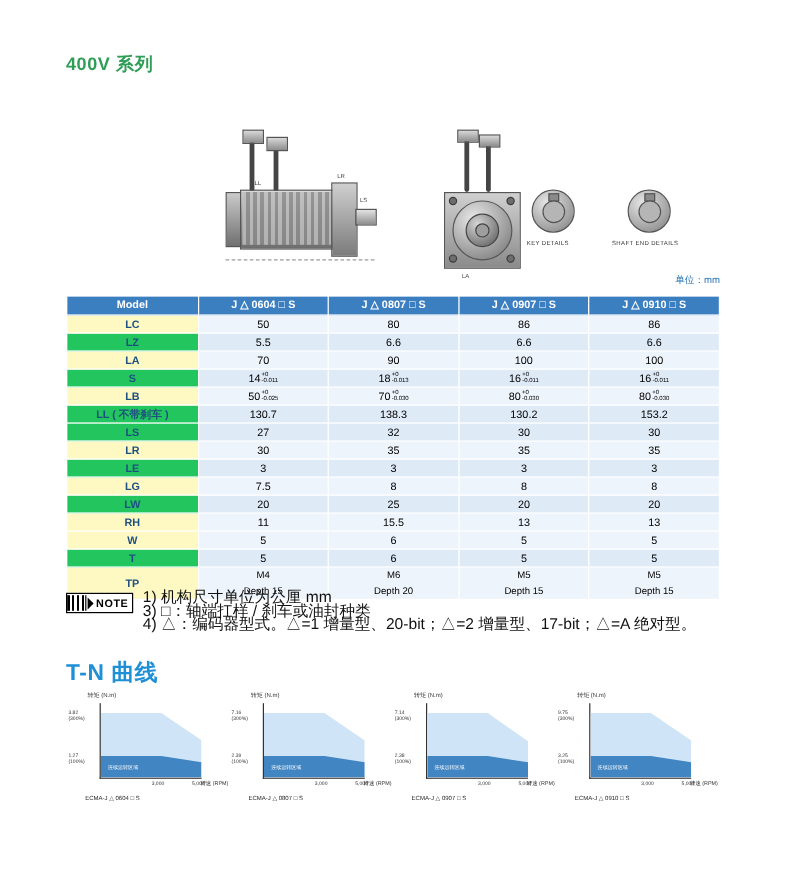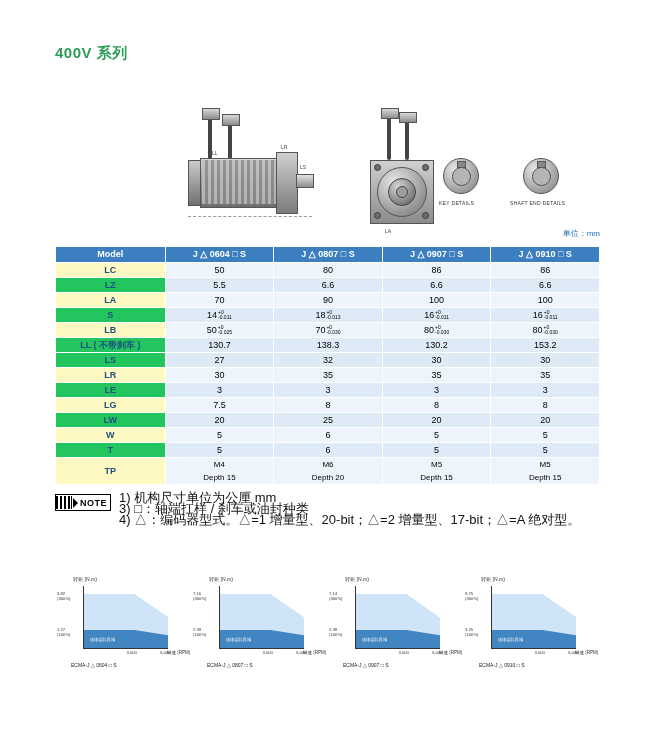--- a/index.html
+++ b/index.html
@@ -477,20 +477,27 @@
           <td>8</td>
           <td>8</td>
           <td>8</td>
         </tr>
         <tr class="alt">
           <th>LW</th>
           <td>20</td>
           <td>25</td>
           <td>20</td>
           <td>20</td>
+        </tr>
+        <tr>
+          <th>RH</th>
+          <td>11</td>
+          <td>15.5</td>
+          <td>13</td>
+          <td>13</td>
         </tr>
         <tr>
           <th>W</th>
           <td>5</td>
           <td>6</td>
           <td>5</td>
           <td>5</td>
         </tr>
         <tr class="alt">
           <th>T</th>
@@ -527,20 +534,21 @@
       <div class="tri"></div>
       <div class="txt">NOTE</div>
     </div>
     <div class="note-list">
       <div>1) 机构尺寸单位为公厘 mm</div>
       <div>3) □：轴端扛样 / 刹车或油封种类</div>
       <div>4) △：编码器型式。△=1 增量型、20-bit；△=2 增量型、17-bit；△=A 绝对型。</div>
     </div>
   </div>
 
+  <div class="tn-title">T-N 曲线</div>
   <div class="charts">
       <div class="chart" style="left: 0px;">
         <div class="yunit">转矩 (N.m)</div>
         <div class="plot">
           <div class="peak" style="width: 84px; height: 53.913px; clip-path: polygon(0% 0%, 60% 0%, 100% 42.4084%, 100% 100%, 0% 100%);"></div>
           <div class="cont" style="width: 84px; height: 17.924px; clip-path: polygon(0% 0%, 60% 0%, 100% 29.1339%, 100% 100%, 0% 100%);"></div>
           <div class="cont-label" style="left: 6px; top: 51.038px;">连续运转区域</div>
         </div>
         <div class="axv" style="left: 2px; top: 15.087px;">
           <div>3.82</div>

